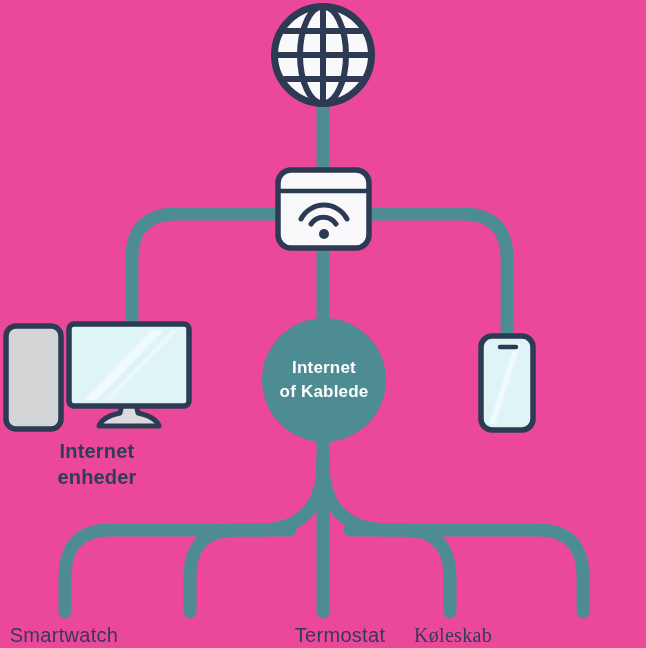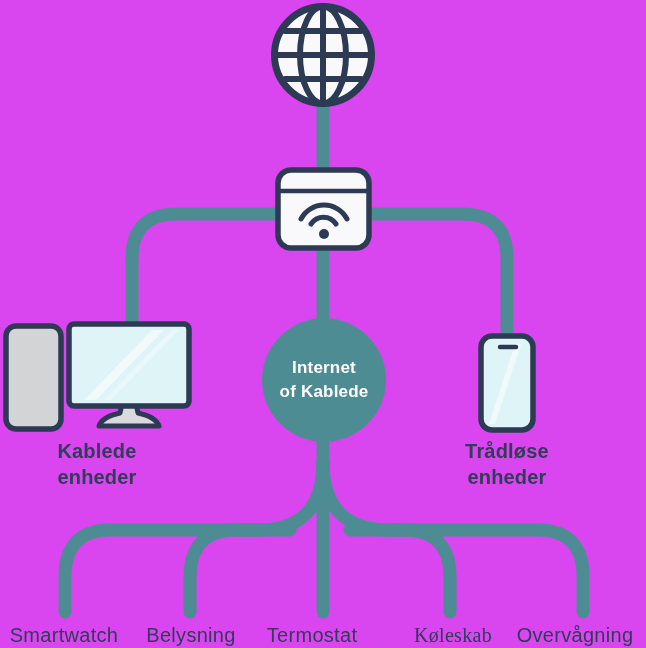--- a/index.html
+++ b/index.html
@@ -14,21 +14,21 @@
   }
   *{margin:0;padding:0;box-sizing:border-box;}
   body{
     font-family:"Liberation Sans","DejaVu Sans",sans-serif;
     background:#ffffff;
   }
   .canvas{
     position:relative;
     width:646px;
     height:648px;
-    background:#d946ef;
+    background:#ec4899;
     overflow:hidden;
   }
   svg{position:absolute;left:0;top:0;}
   .wire{
     stroke:var(--teal);
     stroke-width:13;
     fill:none;
     stroke-linecap:round;
   }
   .hub-circle{fill:var(--teal);stroke:none;}
@@ -135,22 +135,19 @@
       <polygon class="glare" points="489,424 515,344 521,344 495,424"></polygon>
       <line class="speaker" x1="500" y1="347" x2="516" y2="347"></line>
     </g>
   </svg>
 
   <div class="hub-label">
     <div>Internet</div>
     <div>of Kablede</div>
   </div>
 
-  <div class="label group-label" style="left:97px;">Kablede enheder</div>
-  <div class="label group-label" style="left:507px;">Trådløse enheder</div>
+  <div class="label group-label" style="left:97px;">Internet enheder</div>
 
   <div class="label device-label" style="left:64px;">Smartwatch</div>
-  <div class="label device-label" style="left:191px;">Belysning</div>
-  <div class="label device-label" style="left:312px;">Termostat</div>
+  <div class="label device-label" style="left:340px;">Termostat</div>
   <div class="label device-label" style="left:453px;font-family:Liberation Serif, serif;">Køleskab</div>
-  <div class="label device-label" style="left:575px;">Overvågning</div>
 
 </div>
 
 </body></html>

